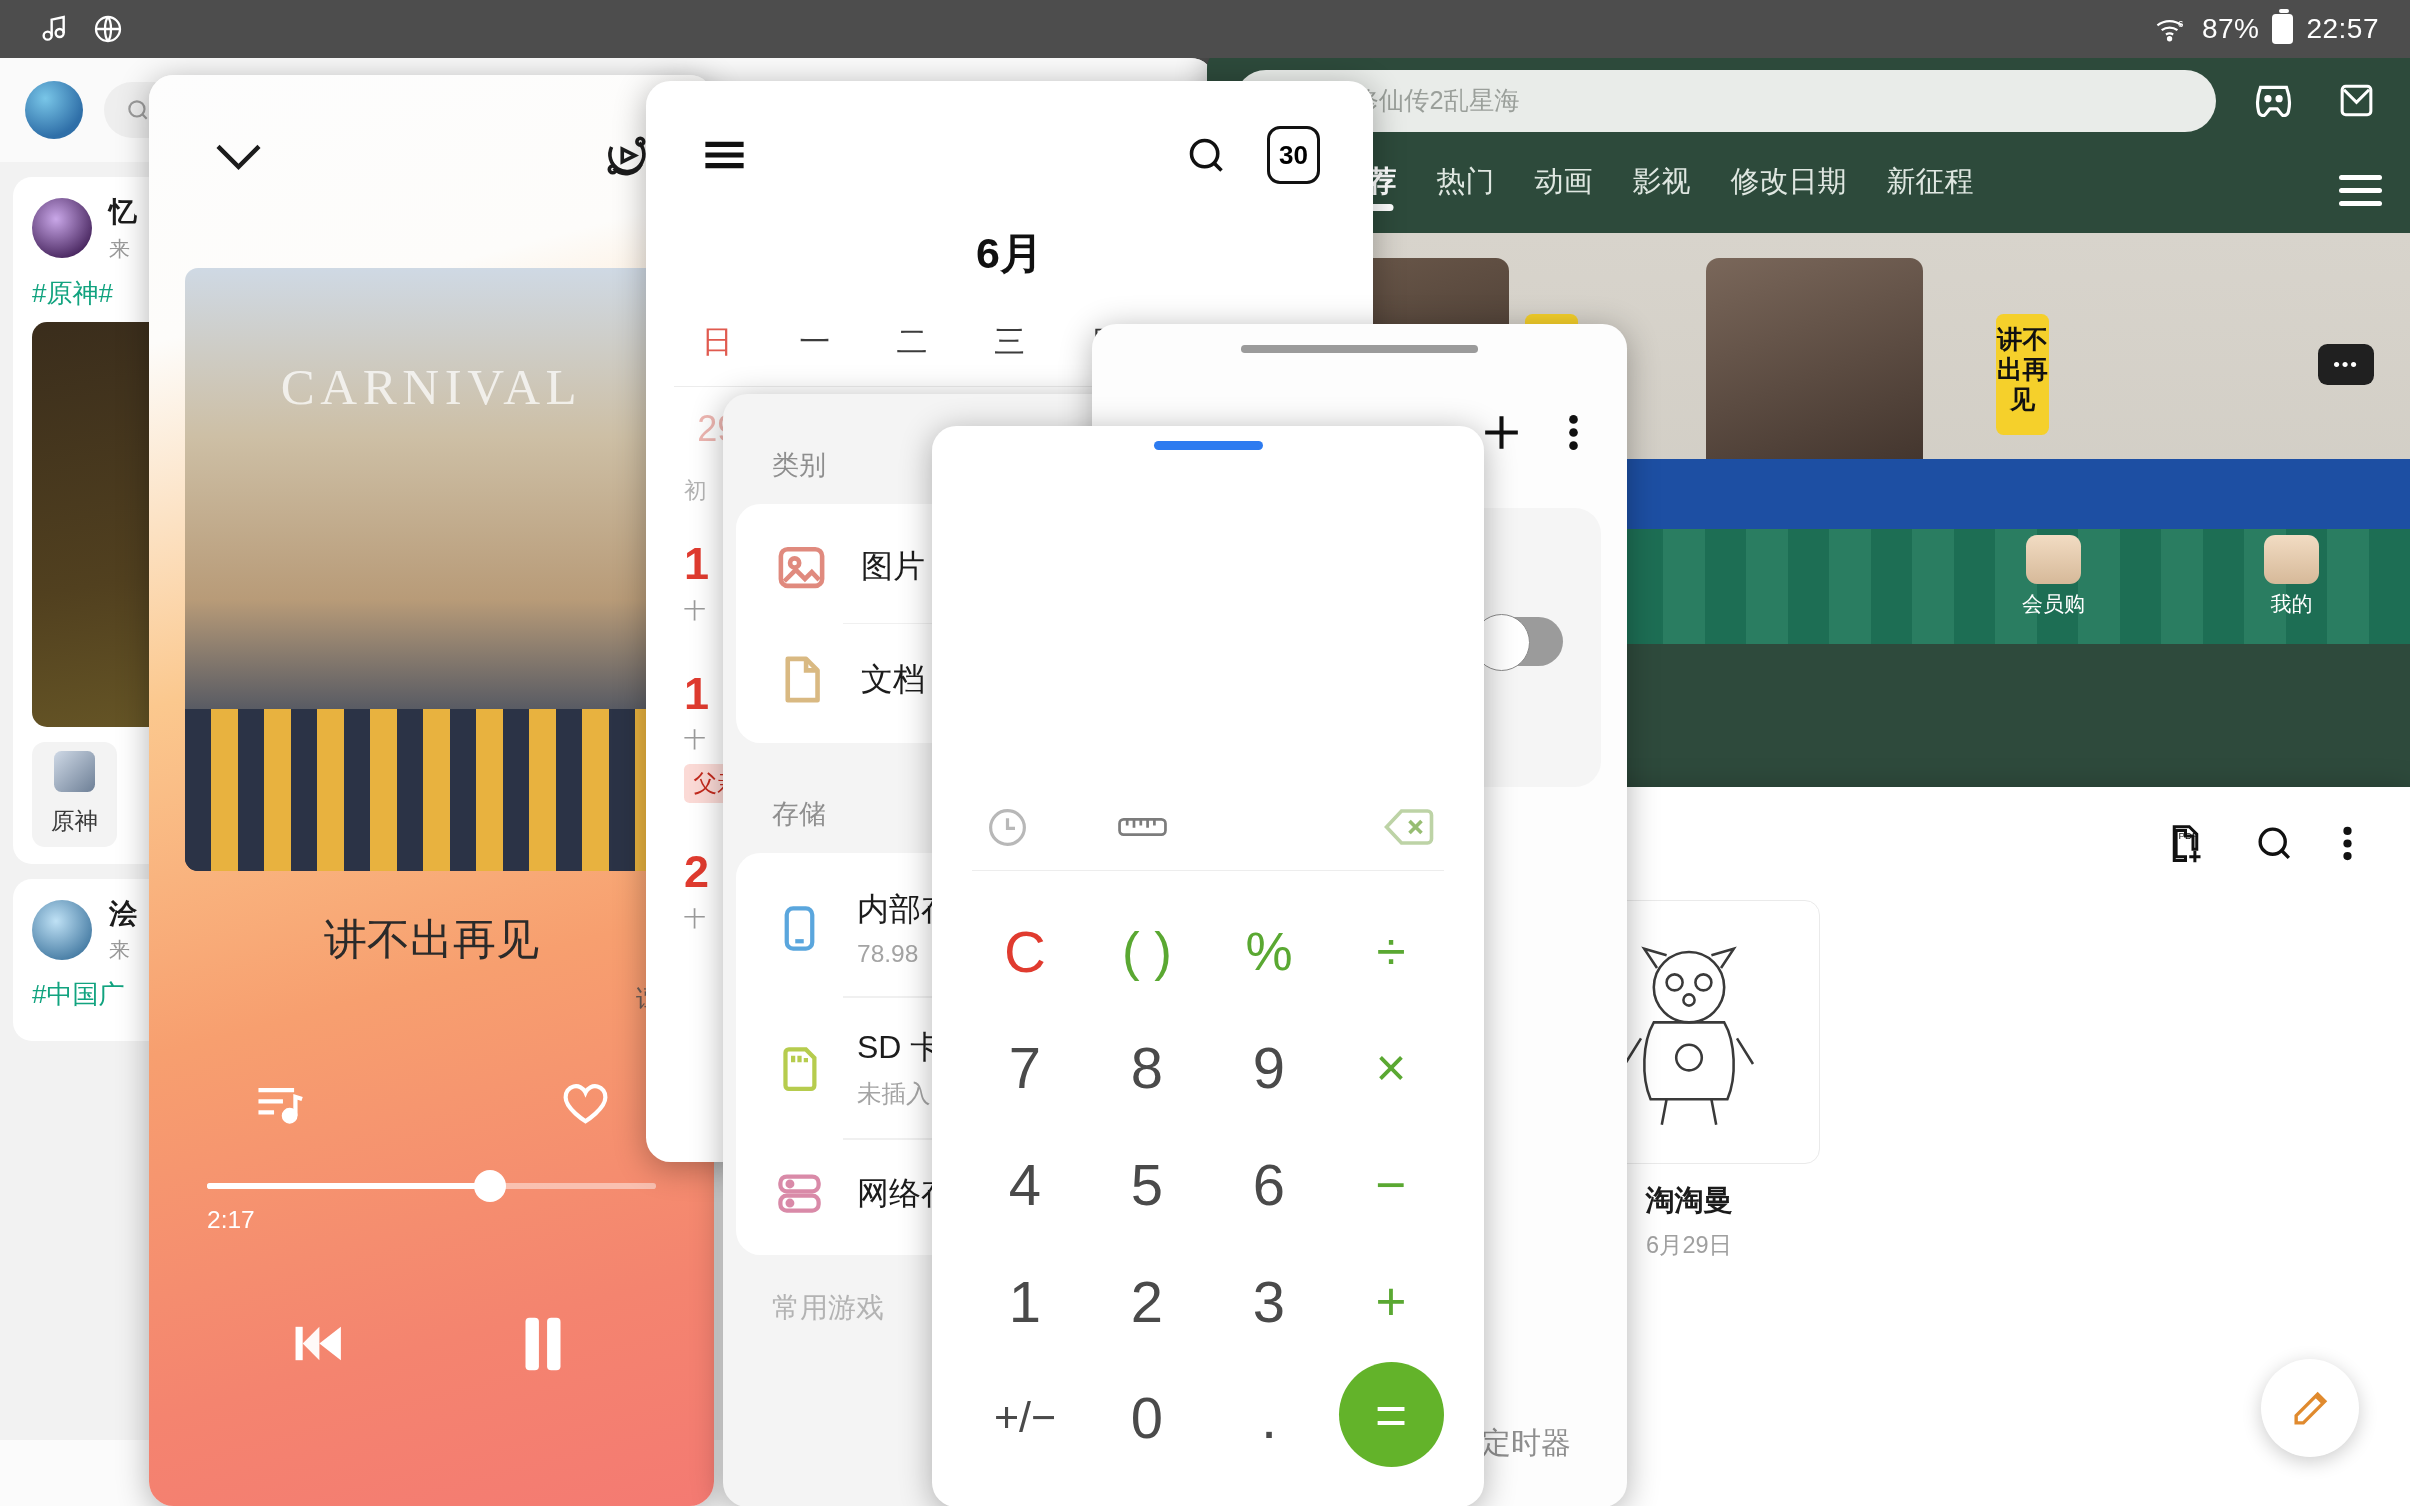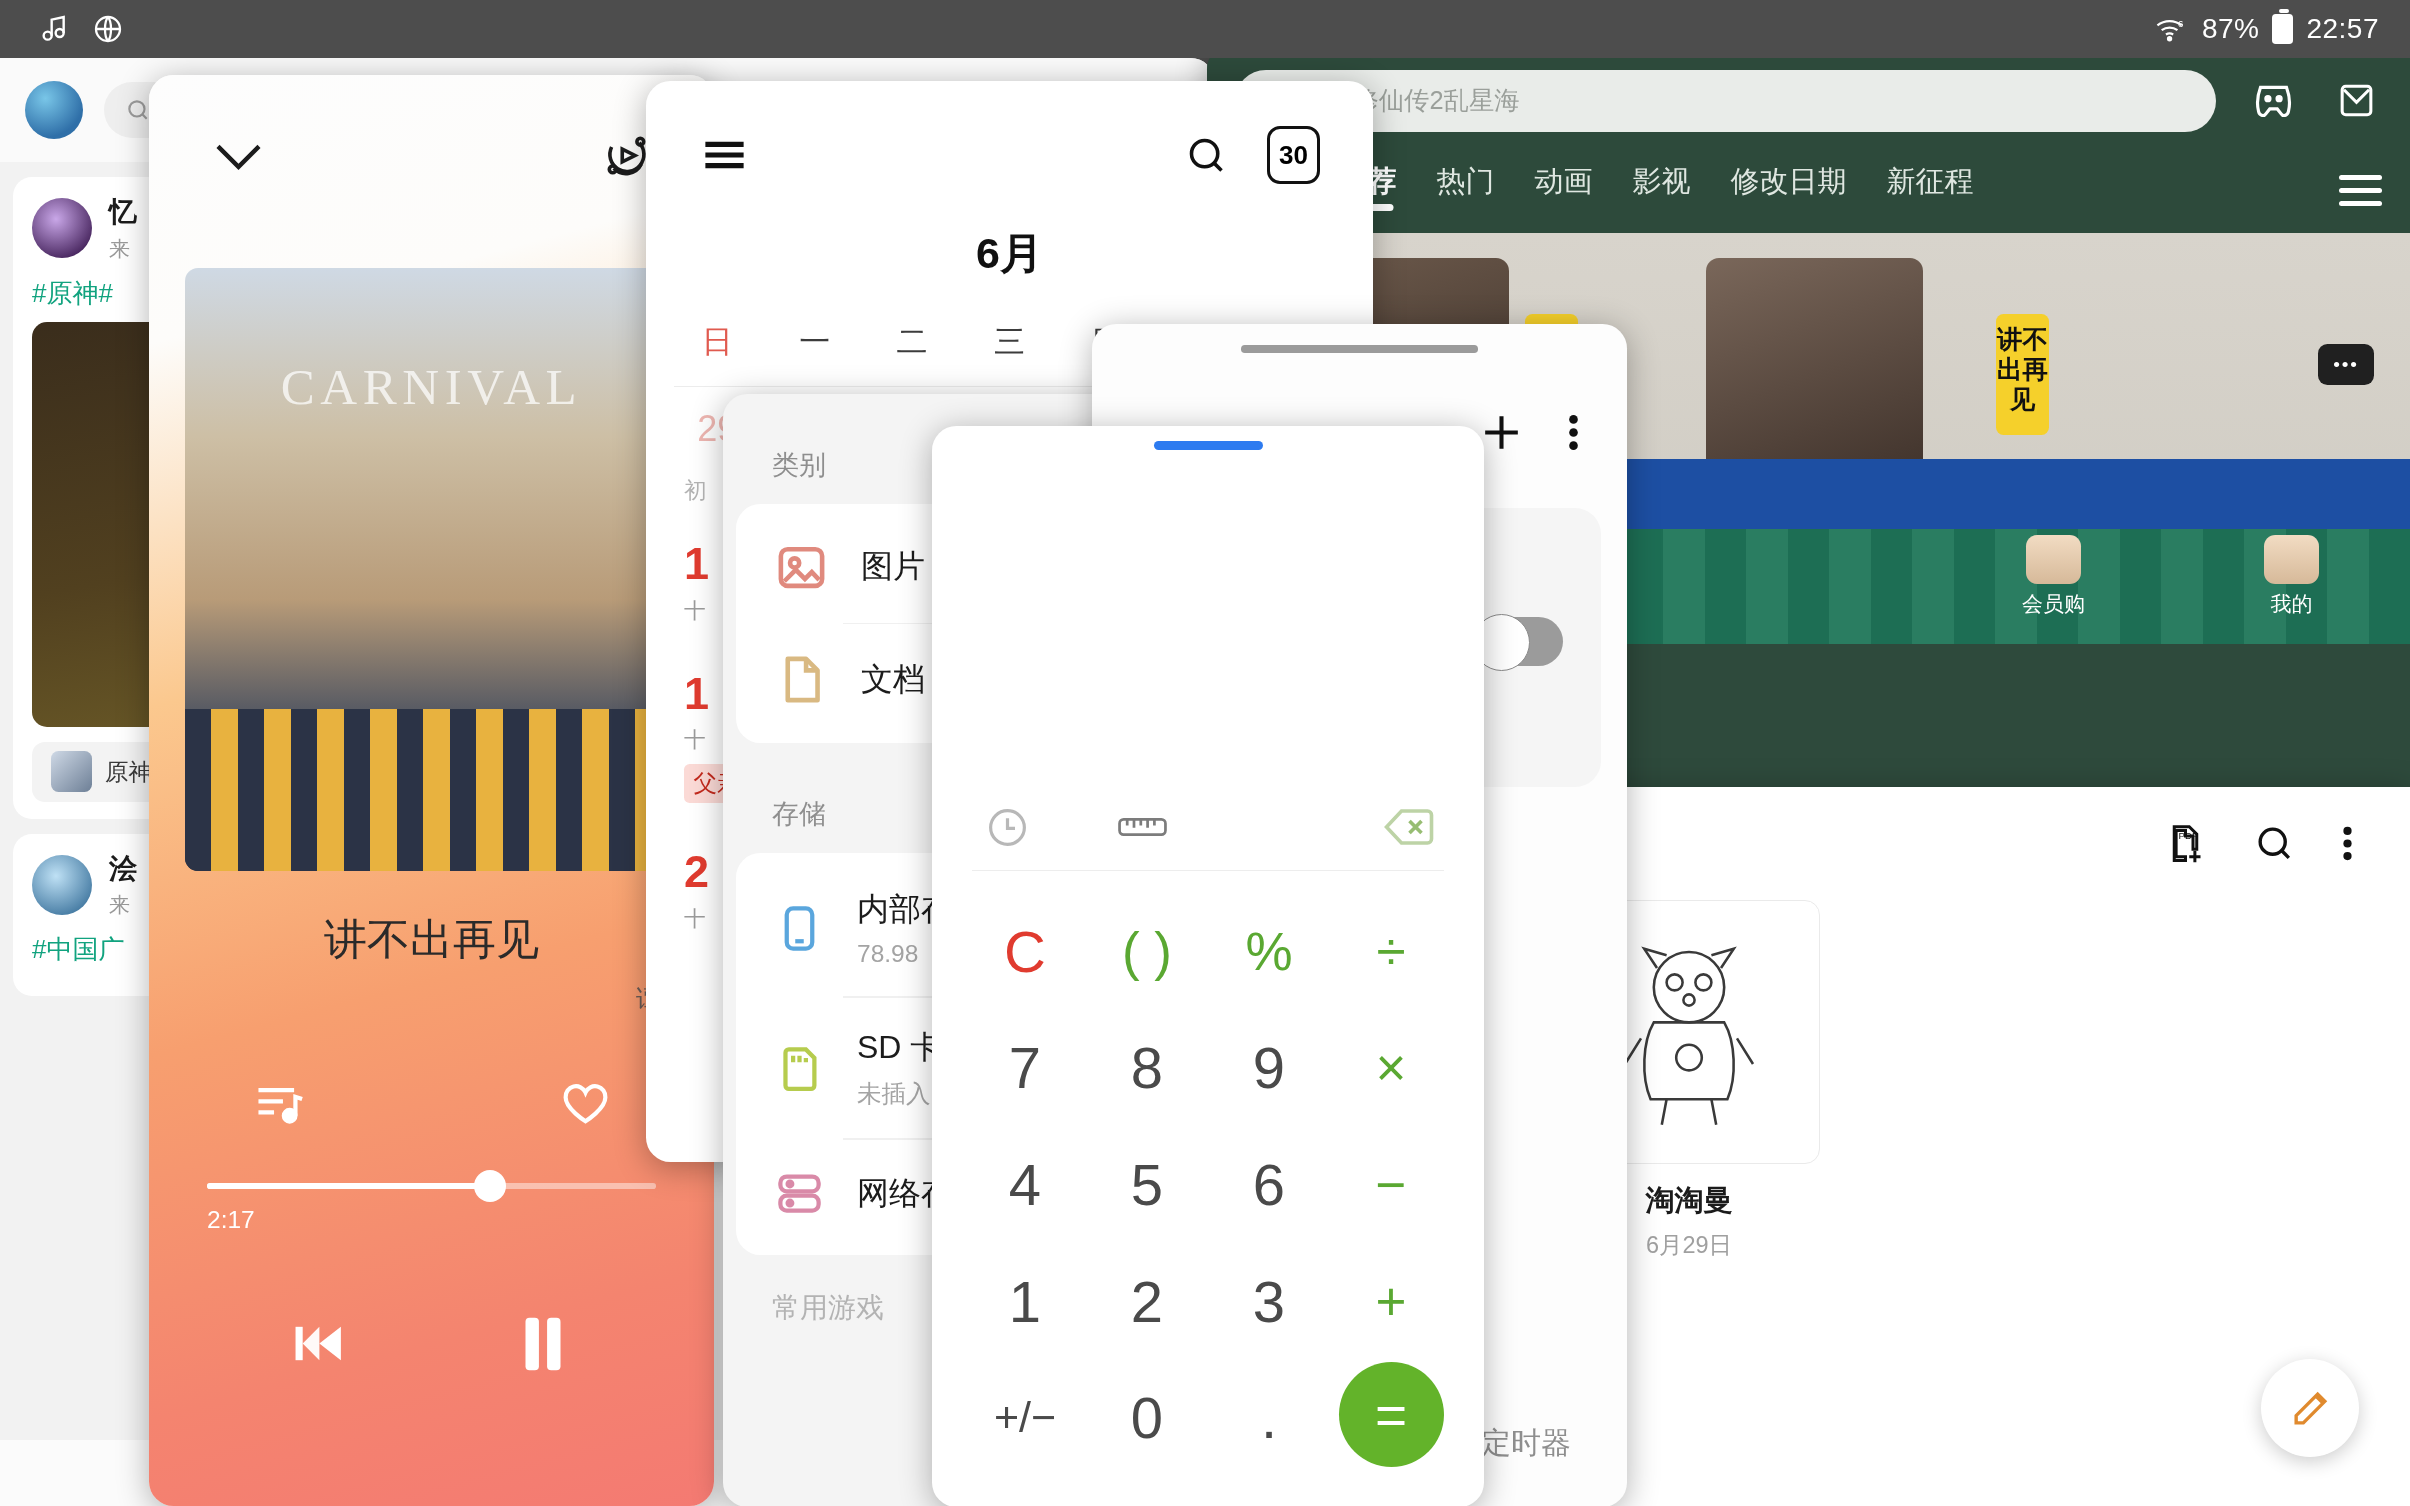--- a/index.html
+++ b/index.html
@@ -36,21 +36,21 @@
   .sf-card { background: #fff; border-radius: 19px; margin: 15px 13px; padding: 17px 19px; }
   .sf-row { display: flex; align-items: center; gap: 17px; }
   .sf-face { width: 60px; height: 60px; border-radius: 50%; flex: none; }
   .f1 { background: radial-gradient(circle at 40% 35%, #c9a7e8, #4c2a63 75%); }
   .f2 { background: radial-gradient(circle at 40% 35%, #bfe1f5, #4a7fa6 75%); }
   .sf-name { font-size: 28px; color: #1c1c1c; font-weight: 600; line-height: 1.25; }
   .sf-sub { font-size: 21px; color: #9a9a9a; margin-top: 5.6px; }
   .sf-tag { color: #11a37f; font-size: 26px; margin: 13px 0 11.3px; font-weight: 500; }
   .sf-img { width: 100%; height: 405px; border-radius: 15px;
             background: linear-gradient(170deg, #3a2d1c 0%, #51401f 45%, #7d6d2d 100%); }
-  .sf-chip { display: inline-flex; align-items: center; gap: 13px; background: #f3f3f3; border-radius: 13px; padding: 9.4px 19px; margin-top: 15px; font-size: 23.5px; color: #3a3a3a; }
+  .sf-chip { display: inline-flex; align-items: center; gap: 13px; background: #f3f3f3; border-radius: 13px; padding: 9.4px 19px; margin-top: 15px; font-size: 23.5px; color: #3a3a3a; flex-direction: column; }
   .sf-chip .thumb { width: 41px; height: 41px; border-radius: 7.5px; background: linear-gradient(135deg,#cfd9e6,#6d7f96); flex: none; }
   .sf-bottomnav { position: absolute; bottom: 0; left: 0; width: 100%; height: 66px; background: #fbfbfb;
                   display: flex; align-items: center; }
   .sf-nav-item { flex: 1; text-align: center; font-size: 24.5px; color: #8d8d8d; }
   .sf-nav-item.active { color: #11a37f; }
 
   
   .bili { left: 1207px; top: 45px; width: 1203px; height: 765px; border-radius: 24.5px 0 0 24.5px; z-index: 2; background: #2e4a3c; }
   .bili-head { background: #2d4a3b; height: 188px; padding: 24.5px 28px 0; }
   .bili-searchrow { display: flex; align-items: center; gap: 32px; }

